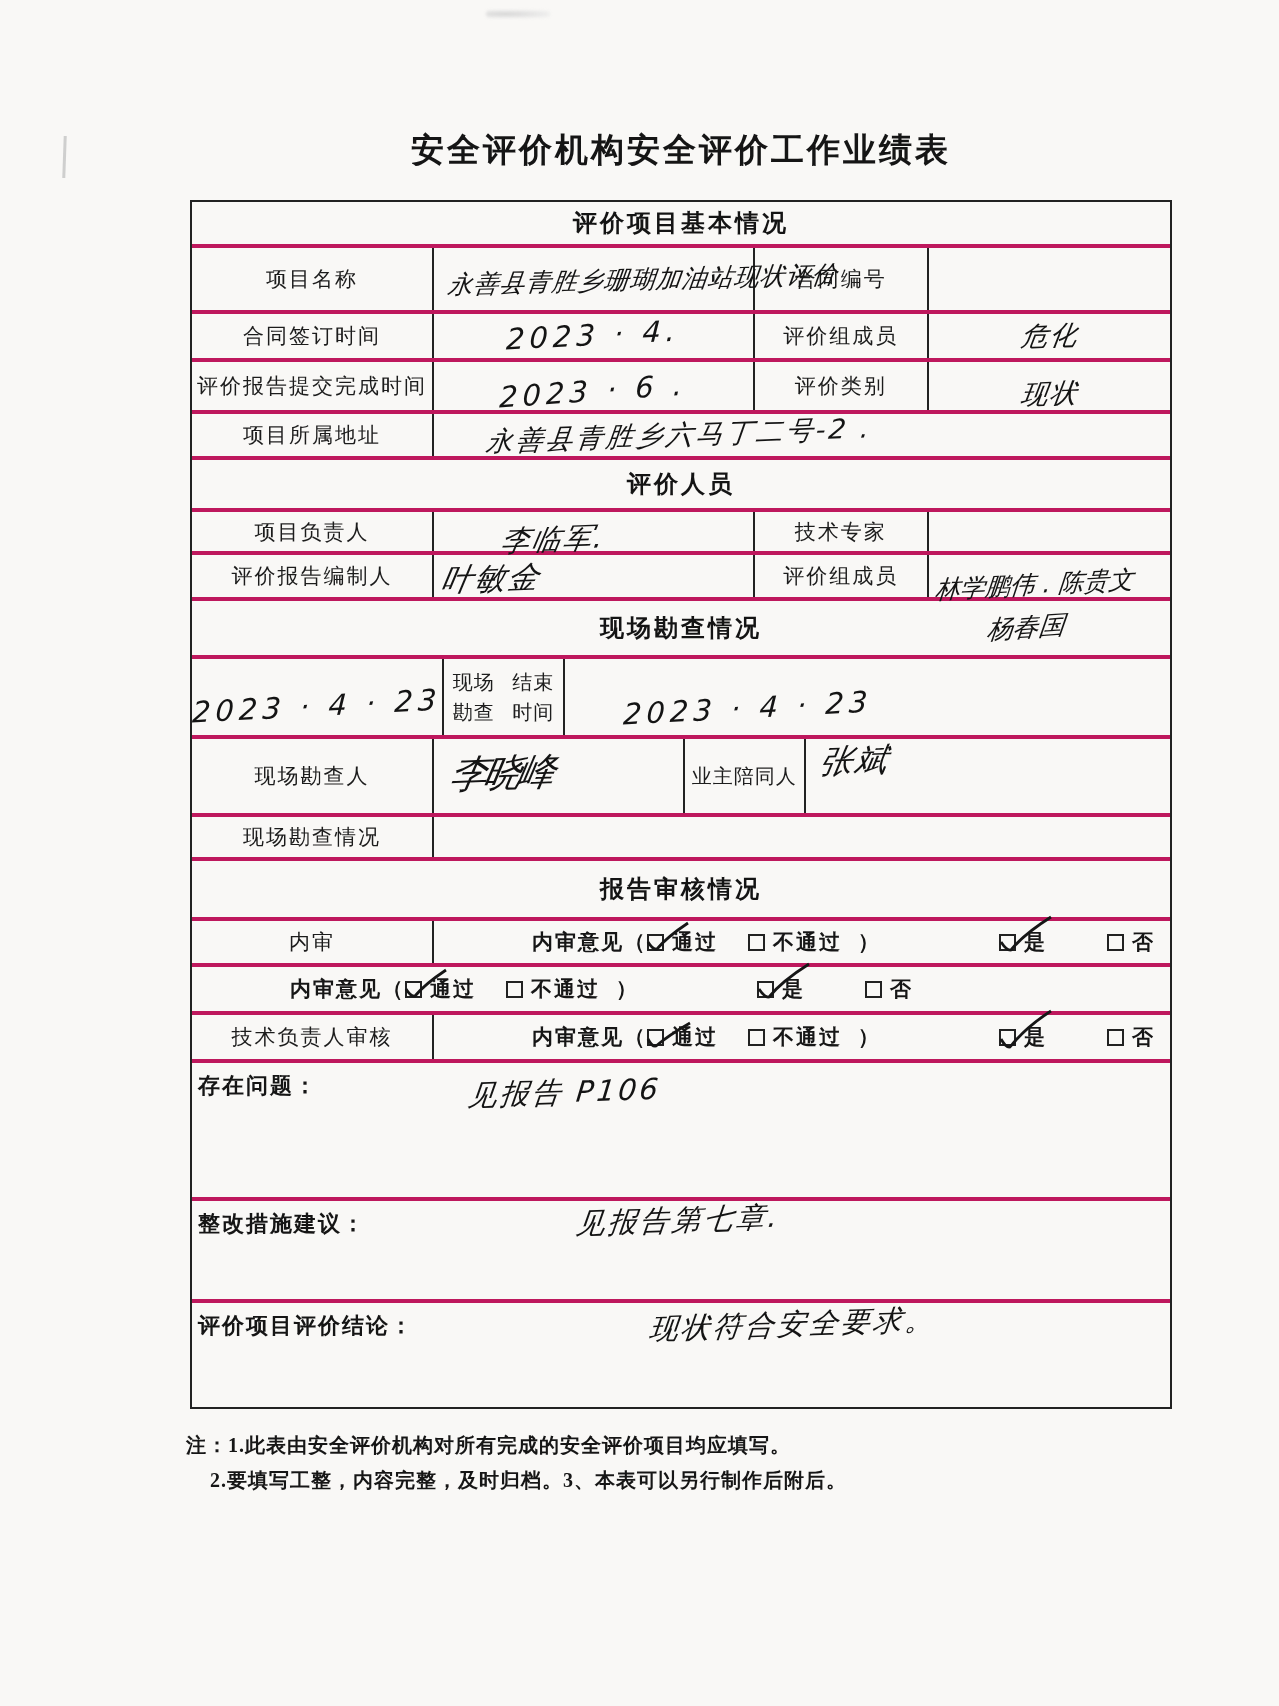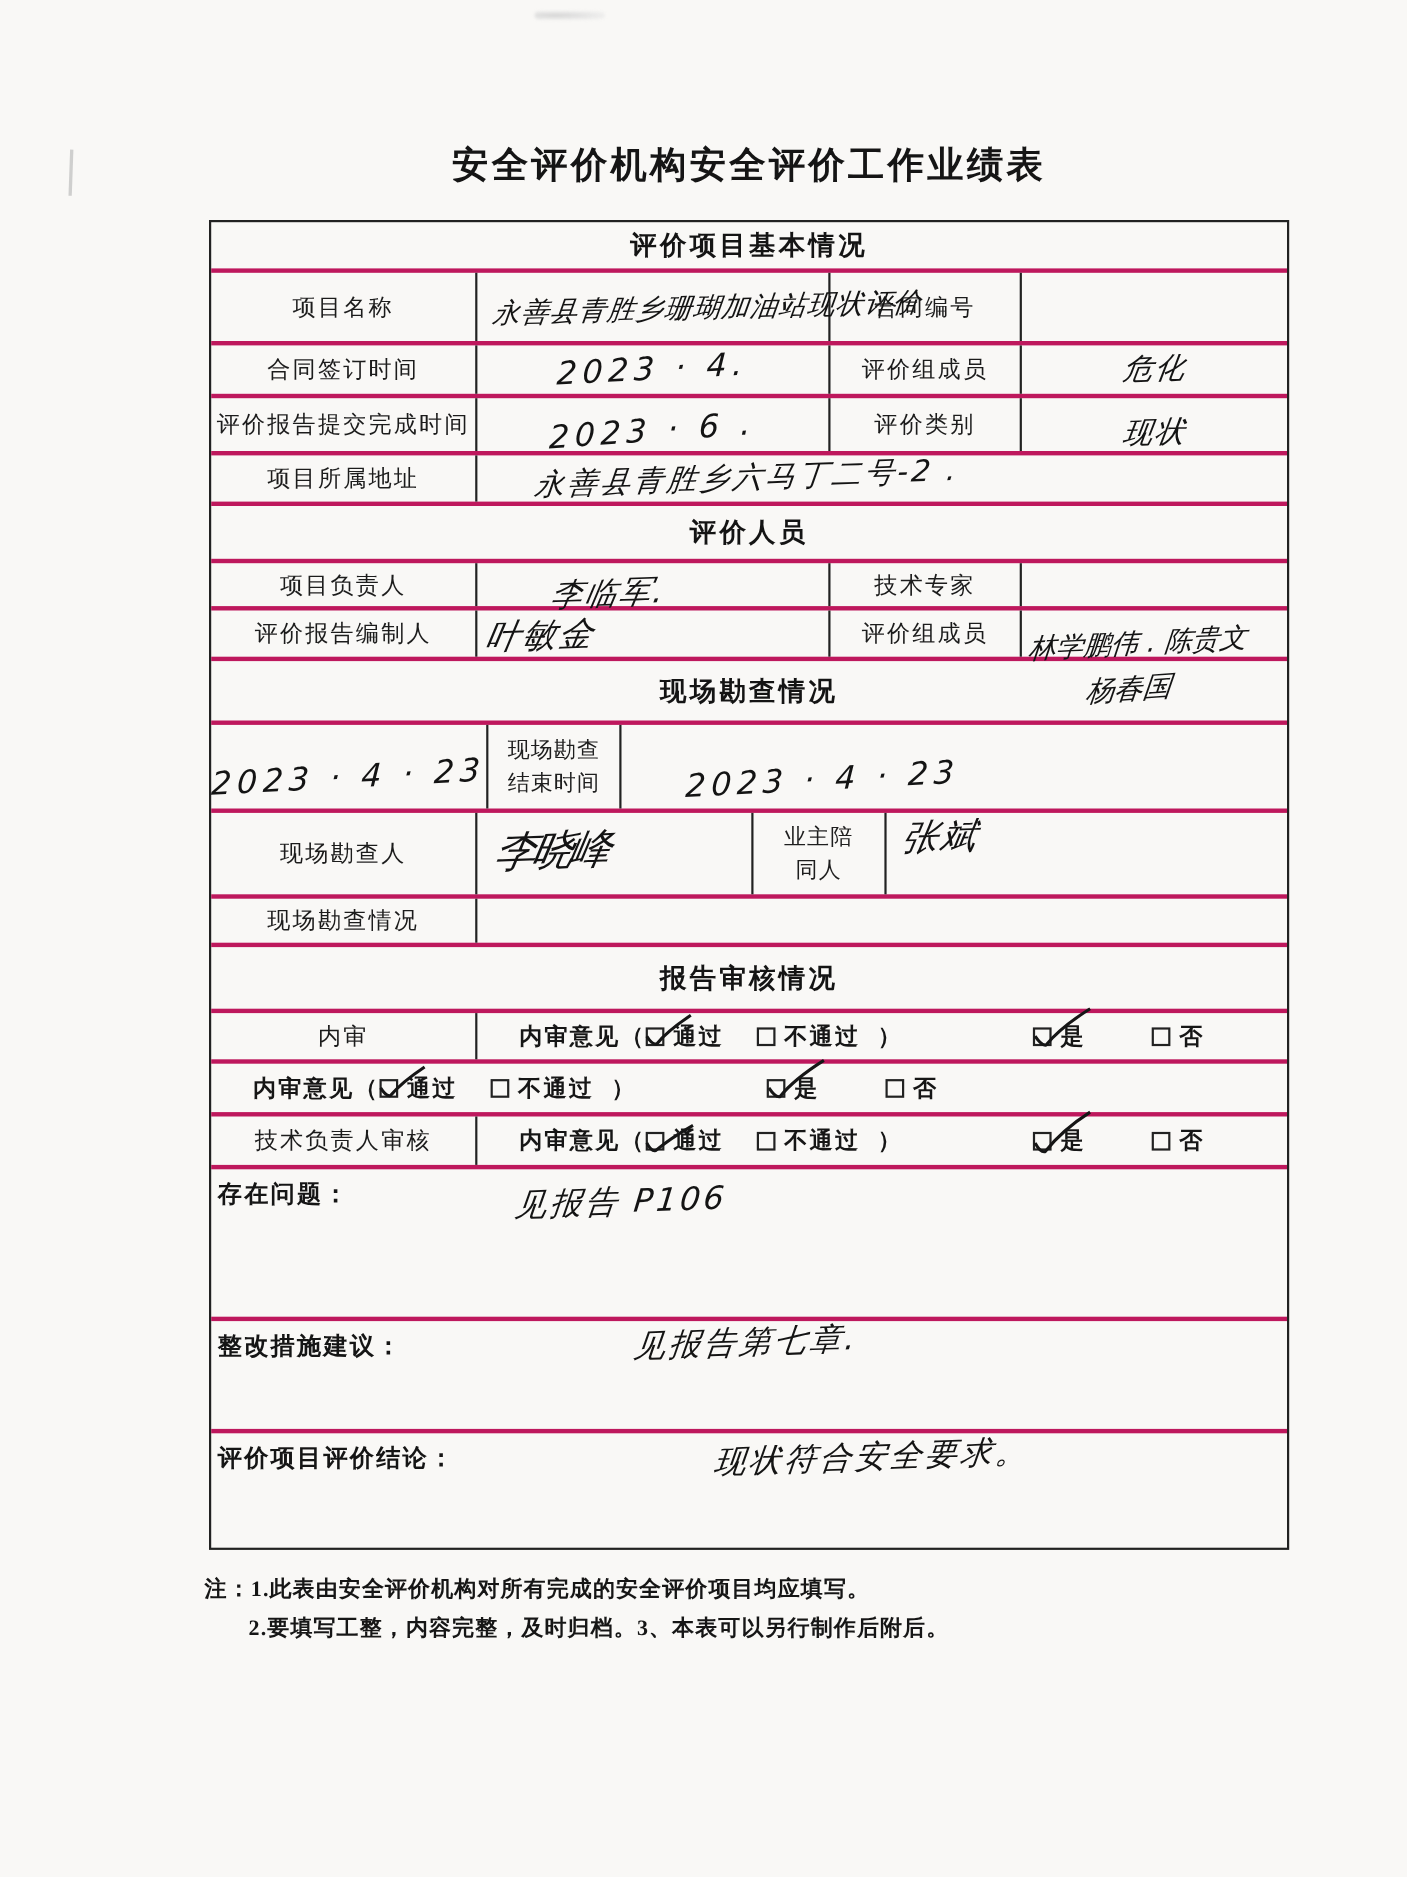--- a/index.html
+++ b/index.html
@@ -33,21 +33,21 @@
   .row:last-child{border-bottom:none;}
   .cell{box-sizing:border-box;border-right:2px solid #222;display:flex;align-items:center;
     justify-content:center;position:relative;overflow:visible;}
   .cell.last{border-right:none;}
   .c1{width:243px;} .c2{width:322px;} .c3{width:175px;} .c4{width:242px;}
   .wide{width:739px;} .full{width:100%;}
   .s1{width:243px;} .s2{width:252px;} .s3{width:121px;} .s4{width:366px;}
 
   .label{font-size:21px;letter-spacing:2px;text-align:center;color:#1c1c1c;}
   .sec-title{font-size:24px;font-weight:bold;letter-spacing:3px;color:#141414;}
-  .mini-label{display:flex;flex-direction:column;align-items:center;justify-content:center;
+  .mini-label{display:flex;flex-direction:row;align-items:center;justify-content:center;
     font-size:20px;letter-spacing:1px;line-height:30px;text-align:center;}
 
   
   .hw{
     font-family:"DejaVu Sans", sans-serif;
     font-style:italic;color:#141414;white-space:nowrap;line-height:1.1;
   }
   .hw-name{font-size:25px;transform:rotate(-1.5deg) skewX(-8deg);letter-spacing:1px;
     position:absolute;left:14px;top:18px;z-index:3;}
   .hw-date{font-size:29px;transform:rotate(-3deg) skewX(-6deg);letter-spacing:5px;}
@@ -59,31 +59,31 @@
     position:absolute;left:6px;top:16px;z-index:4;}
   .hw-team2{font-size:26px;transform:rotate(-4deg) skewX(-10deg);
     position:absolute;left:58px;top:58px;z-index:4;}
   .hw-block{font-size:29px;transform:rotate(-2deg) skewX(-8deg);letter-spacing:3px;}
 
   
   .cb{width:17px;height:17px;border:2px solid #222;display:inline-block;position:relative;
     box-sizing:border-box;flex:none;}
   .tickmark{position:absolute;left:-4px;top:-16px;width:46px;height:36px;overflow:visible;}
   .tickmark.long{left:-3px;top:-22px;width:56px;height:44px;}
-  .audit-cell{justify-content:flex-start;padding-left:38px;gap:0;}
+  .audit-cell{justify-content:flex-start;padding-left:98px;gap:0;}
   .audit-text{font-size:21px;font-weight:bold;letter-spacing:2px;color:#161616;}
   .gap8{width:8px;flex:none;} .gap16{width:16px;flex:none;} .gap30{width:30px;flex:none;}
 
   
   .block{flex-direction:row;align-items:flex-start;}
   .block-label{font-size:22px;font-weight:bold;letter-spacing:2px;margin:8px 0 0 6px;color:#151515;}
 
   .notes{position:absolute;left:186px;top:1428px;width:1000px;
     font-size:20px;font-weight:bold;letter-spacing:1px;line-height:35px;color:#161616;}
-  .notes .l2{margin-left:40px;}
+  .notes .l2{margin-left:24px;}
 </style>
 </head>
 <body>
 
 <div class="page">
 
   <div class="smudge"></div>
   <div class="edge-mark"></div>
 
   <h1 class="title">安全评价机构安全评价工作业绩表</h1>

